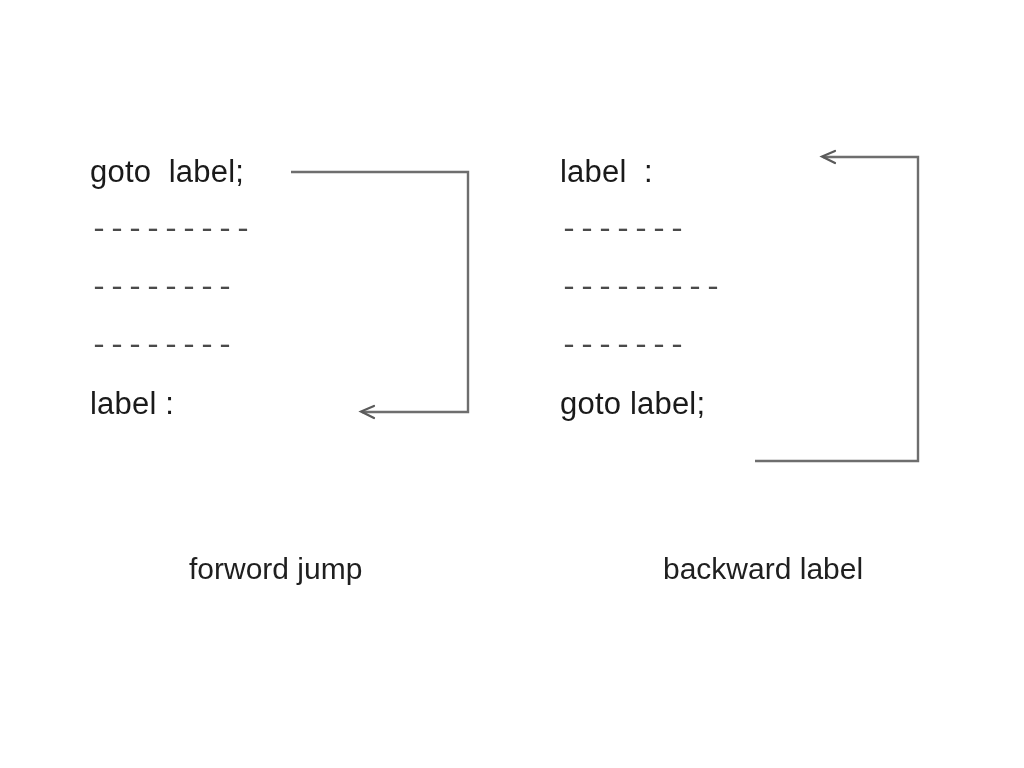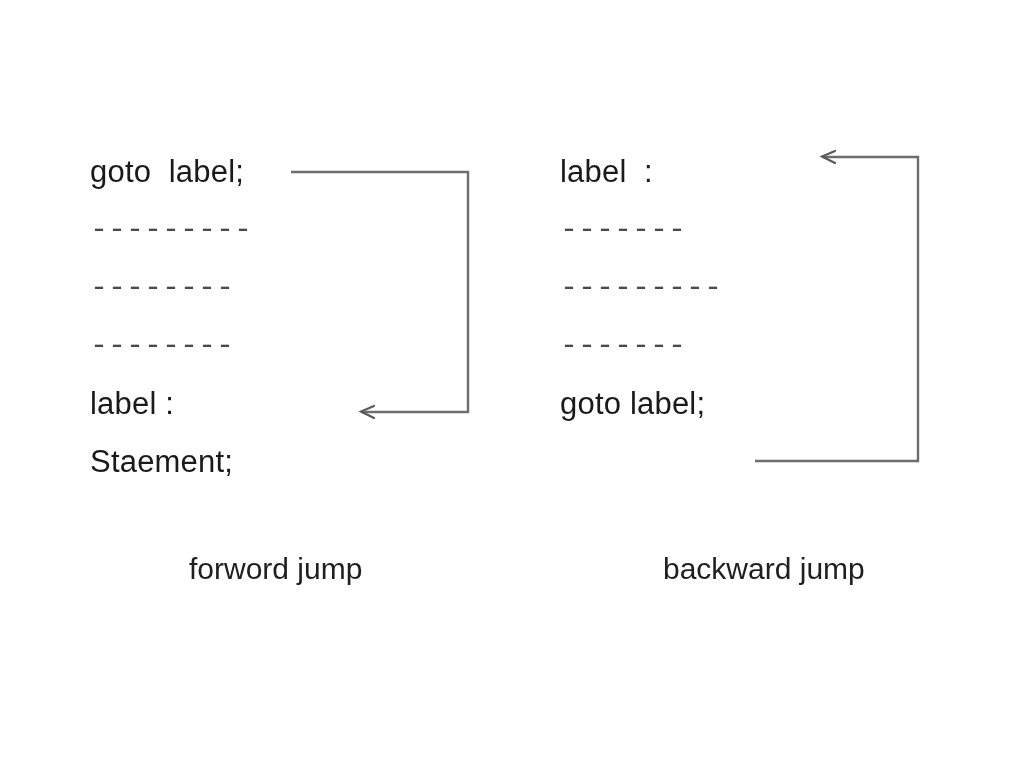--- a/index.html
+++ b/index.html
@@ -78,21 +78,20 @@
 <body>
 
 <div id="canvas">
 
   <div class="code-block left">
     <div class="code-line">goto  label;</div>
     <div class="code-line dashes">---------</div>
     <div class="code-line dashes">--------</div>
     <div class="code-line dashes">--------</div>
     <div class="code-line">label :</div>
-    <div class="code-line">Staement;</div>
   </div>
 
   <div class="code-block right">
     <div class="code-line">label  :</div>
     <div class="code-line dashes">-------</div>
     <div class="code-line dashes">---------</div>
     <div class="code-line dashes">-------</div>
     <div class="code-line">goto label;</div>
   </div>
 
@@ -103,15 +102,15 @@
       <path class="arrow-head" d="M 374 406 L 361 411.5 L 374 418"></path>
     </g>
 
     <g>
       <path class="arrow-path" d="M 755 461 L 918 461 L 918 157 L 823 157"></path>
       <path class="arrow-head" d="M 835 151 L 822 156.5 L 835 163"></path>
     </g>
   </svg>
 
   <div class="caption left">forword jump</div>
-  <div class="caption right">backward jump</div>
+  <div class="caption right">backward label</div>
 
 </div>
 
 </body></html>

